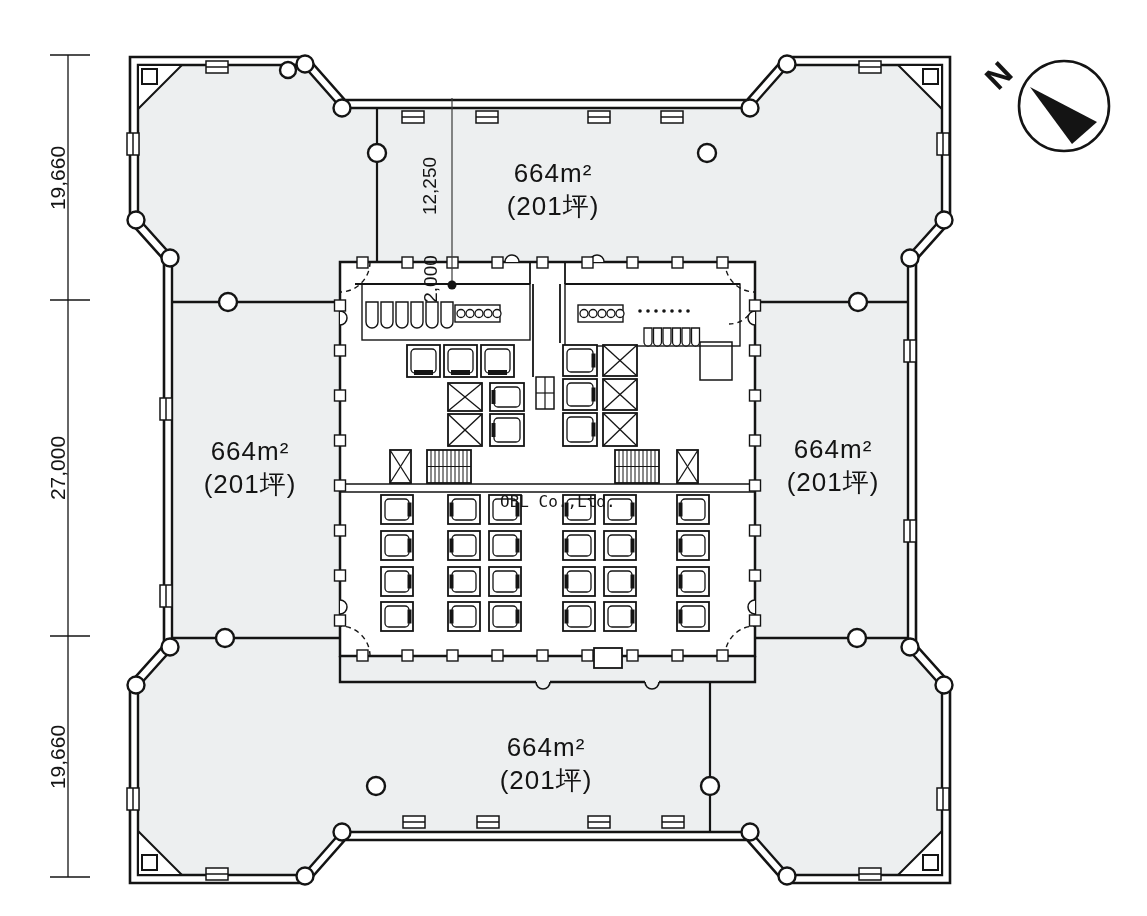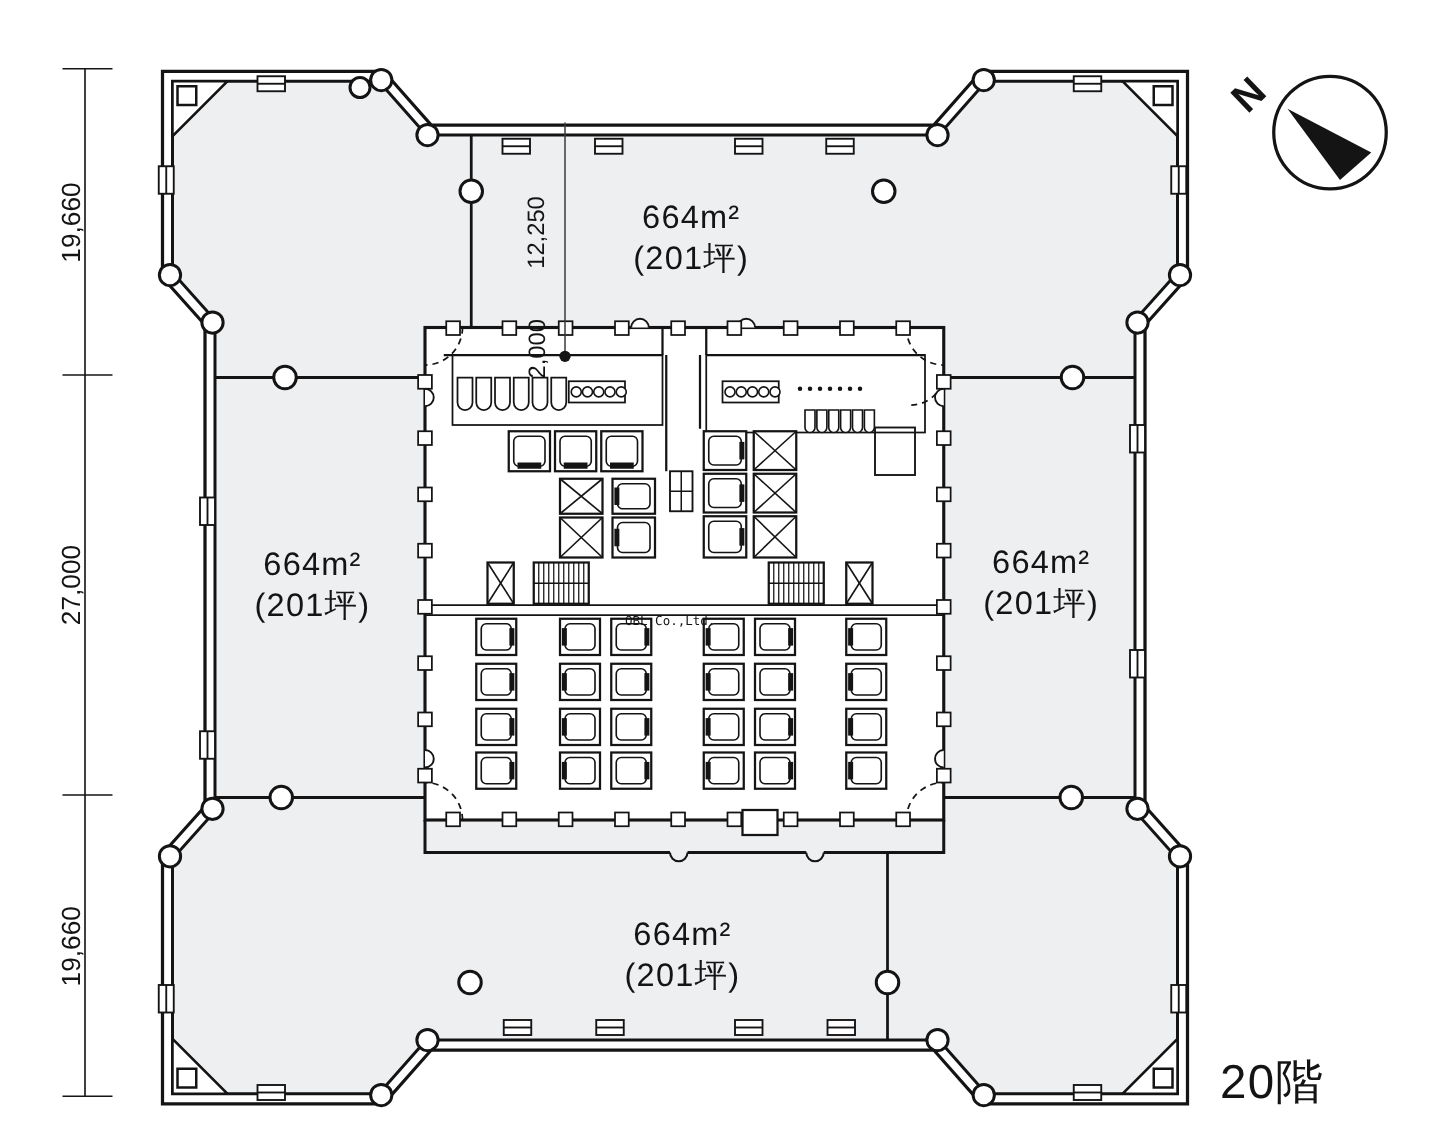--- a/index.html
+++ b/index.html
@@ -6,21 +6,21 @@
   #stage{position:relative;width:1147px;height:916px;background:#ffffff;overflow:hidden;
          font-family:"Liberation Sans",sans-serif;color:#141414;}
   #plan-svg{position:absolute;left:0;top:0;}
   .plan-label{position:absolute;color:#141414;}
   .area-label{width:220px;text-align:center;font-size:26px;line-height:33px;letter-spacing:1px;}
   .vlabel{position:absolute;white-space:nowrap;transform:translate(-50%,-50%) rotate(-90deg);}
   .dim-main{font-size:21px;}
   .dim-small{font-size:19px;}
   #floor-label{font-size:38px;letter-spacing:1px;}
   #north-label{font-size:32px;font-weight:bold;transform:translate(-50%,-50%) rotate(-44deg);position:absolute;}
-  #watermark{font-size:10px;font-family:"DejaVu Sans Mono",monospace;letter-spacing:0px;}
+  #watermark{font-size:16px;font-family:"DejaVu Sans Mono",monospace;letter-spacing:0px;}
 </style>
 </head>
 <body>
 
 <div id="stage">
 
   <svg id="plan-svg" width="1147" height="916" viewBox="0 0 1147 916">
 
     <g stroke="#141414" fill="none">
       <path stroke-width="2.6" d="M130,57 H307 L345,100 H747 L785,57 H950 V222 L916,260 V645 L950,683 V883 H785 L747,840 H345 L307,883 H130 V683 L164,645 V260 L130,222 Z"></path>
@@ -402,16 +402,15 @@
   </div>
 
   <div class="vlabel dim-main" style="left:58px;top:178px;">19,660</div>
   <div class="vlabel dim-main" style="left:58px;top:468px;">27,000</div>
   <div class="vlabel dim-main" style="left:58px;top:757px;">19,660</div>
   <div class="vlabel dim-small" style="left:430px;top:186px;">12,250</div>
   <div class="vlabel dim-small" style="left:431px;top:279px;">2,000</div>
 
   <div id="north-label" class="plan-label" style="left:999px;top:76px;">N</div>
 
-  <div id="floor-label" class="plan-label" style="left:976px;top:840px;">20階</div>
 
   <div id="watermark" class="plan-label" style="left:500px;top:492px;">OBL Co.,Ltd.</div>
 </div>
 
 </body></html>

